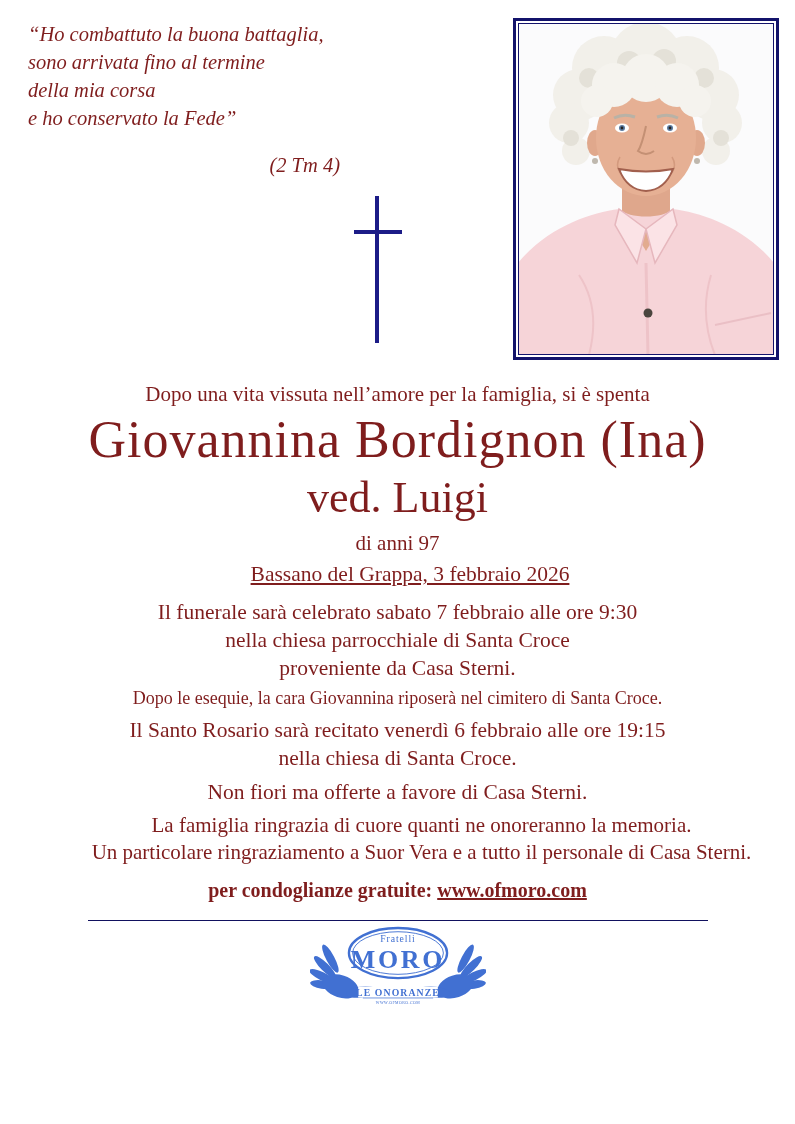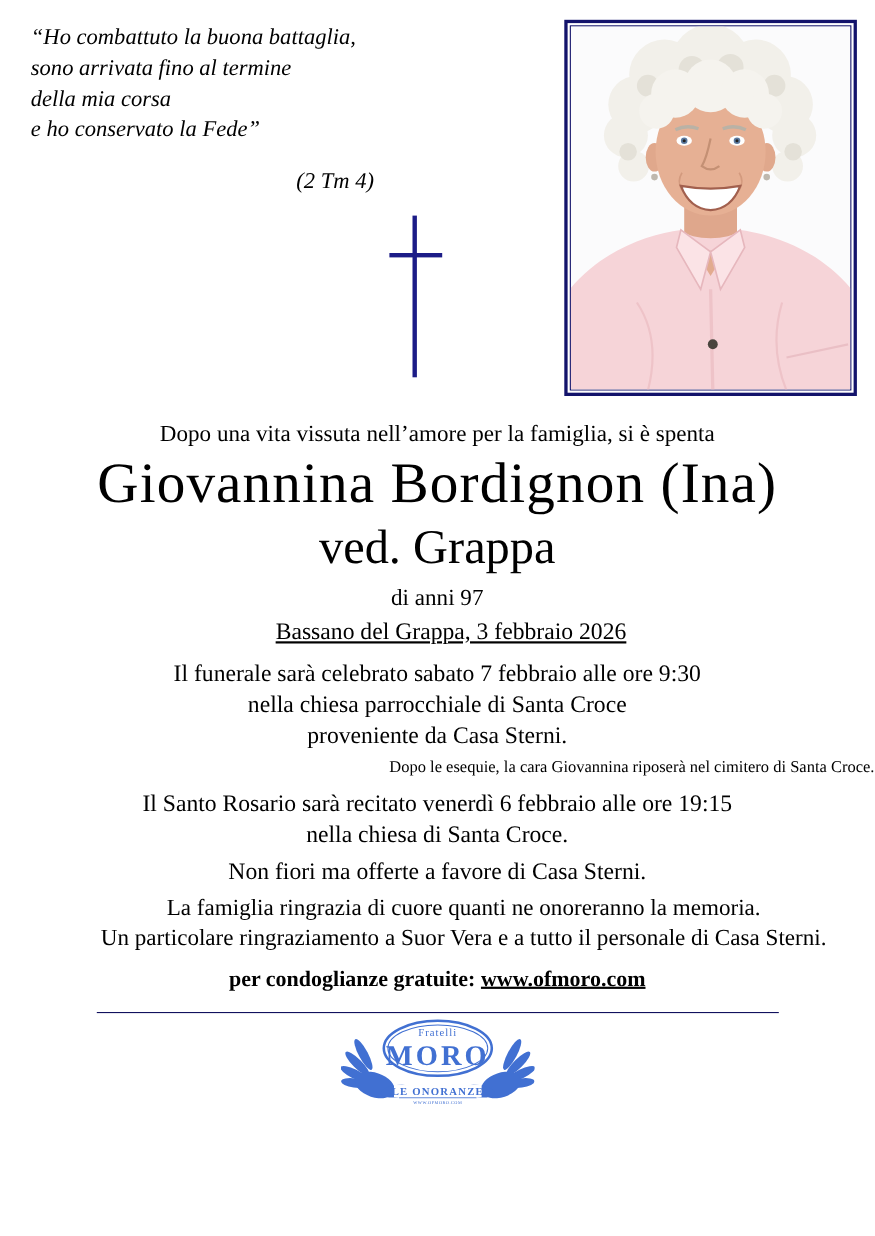--- a/index.html
+++ b/index.html
@@ -2,21 +2,21 @@
 <html><head>
 <meta charset="utf-8">
 <style>
   html,body{margin:0;padding:0;background:#ffffff;}
   .page{
     position:relative;
     width:795px;height:1124px;
     margin:0 auto;
     background:#ffffff;
     font-family:"Liberation Serif", serif;
-    color:#000000;
+    color:#7f1d1d;
     overflow:hidden;
   }
   
   .quote{
     position:absolute;left:28px;top:20px;width:322px;
     font-style:italic;font-size:20.5px;line-height:28px;
   }
   .quote-attr{text-align:right;padding-right:10px;margin-top:19px;}
   .cross{position:absolute;left:354px;top:196px;width:48px;height:147px;}
   .cross-v{position:absolute;left:21px;top:0;width:4px;height:147px;background:#1c1c87;}
@@ -32,21 +32,21 @@
   .photo-inner svg{display:block;width:100%;height:100%;}
   
   .content{position:absolute;top:375px;left:0;width:795px;text-align:center;}
   .intro{font-size:21px;line-height:22px;padding-top:8px;}
   .name{font-size:52px;line-height:62px;font-weight:normal;letter-spacing:1px;margin:4px 0 0;}
   .widow{font-size:44px;line-height:54px;}
   .age{font-size:21px;line-height:24px;margin-top:6px;}
   .para{font-size:21px;line-height:31px;margin-top:20px;}
   .dateline{font-size:21.5px;line-height:28px;text-decoration:underline;margin-top:5px;margin-left:25px;}
   .funeral{font-size:21.5px;line-height:28px;margin-top:10px;}
-  .burial{font-size:15px;line-height:28px;margin-top:2px;text-align:right;}
+  .burial{font-size:18px;line-height:28px;margin-top:2px;}
   .rosary{font-size:21.5px;line-height:28px;margin-top:4px;}
   .flowers{font-size:21.5px;line-height:28px;margin-top:6px;}
   .thanks{font-size:21px;line-height:27px;margin-top:6px;margin-left:48px;}
   .condolences{font-size:20px;line-height:24px;font-weight:bold;margin-top:12px;}
   .condolences a{color:inherit;text-decoration:underline;cursor:pointer;}
   .divider{width:620px;margin:18px auto 0;border:0;border-top:1.5px solid #11115e;height:0;}
   .logo-wrap{margin-top:4px;}
 </style>
 </head>
 <body>
@@ -133,21 +133,21 @@
           <path d="M192,252 Q180,292 196,332" stroke="#eec3c8" stroke-width="2" fill="none"></path>
           <path d="M196,302 L252,290" stroke="#eabfc5" stroke-width="2" fill="none"></path>
         </g>
       </svg>
     </div>
   </div>
 
   <div class="content">
     <div class="intro">Dopo una vita vissuta nell’amore per la famiglia, si è spenta</div>
     <h1 class="name">Giovannina Bordignon (Ina)</h1>
-    <div class="widow">ved. Grappa</div>
+    <div class="widow">ved. Luigi</div>
     <div class="age">di anni 97</div>
 
 
     <div class="dateline">Bassano del Grappa, 3 febbraio 2026</div>
 
     <div class="funeral">
       <div>Il funerale sarà celebrato sabato 7 febbraio alle ore 9:30</div>
       <div>nella chiesa parrocchiale di Santa Croce</div>
       <div>proveniente da Casa Sterni.</div>
     </div>

